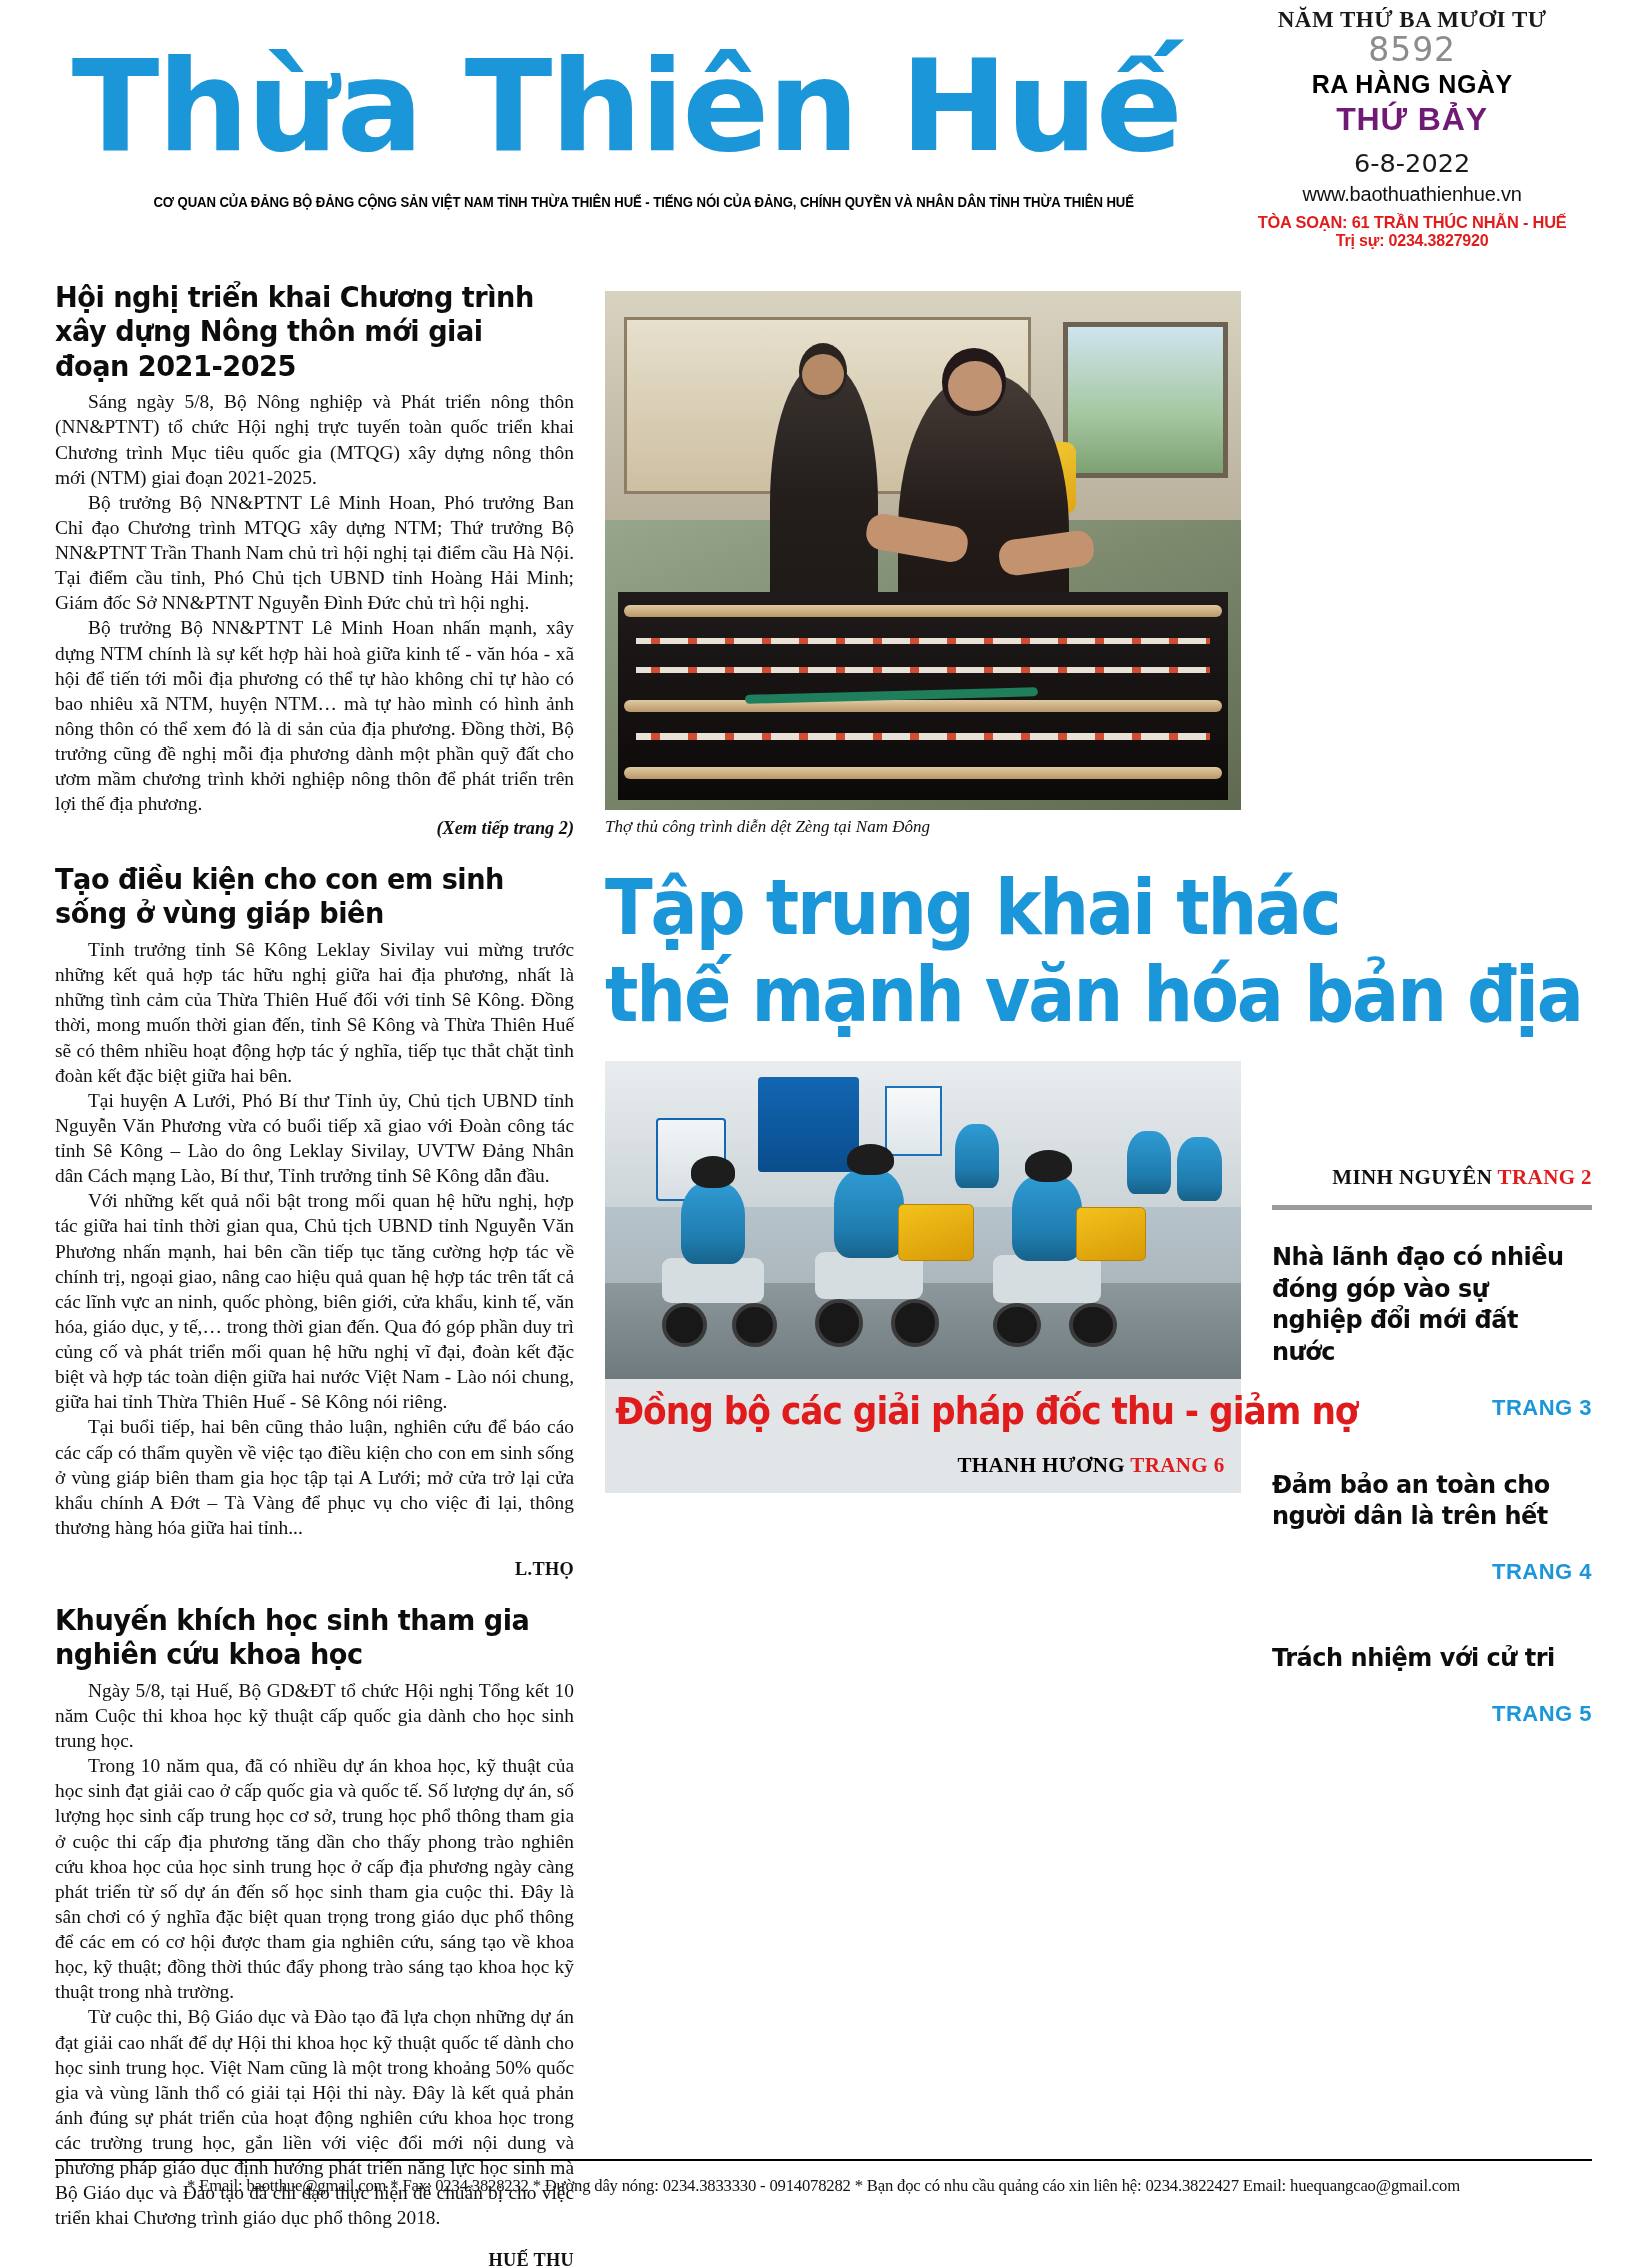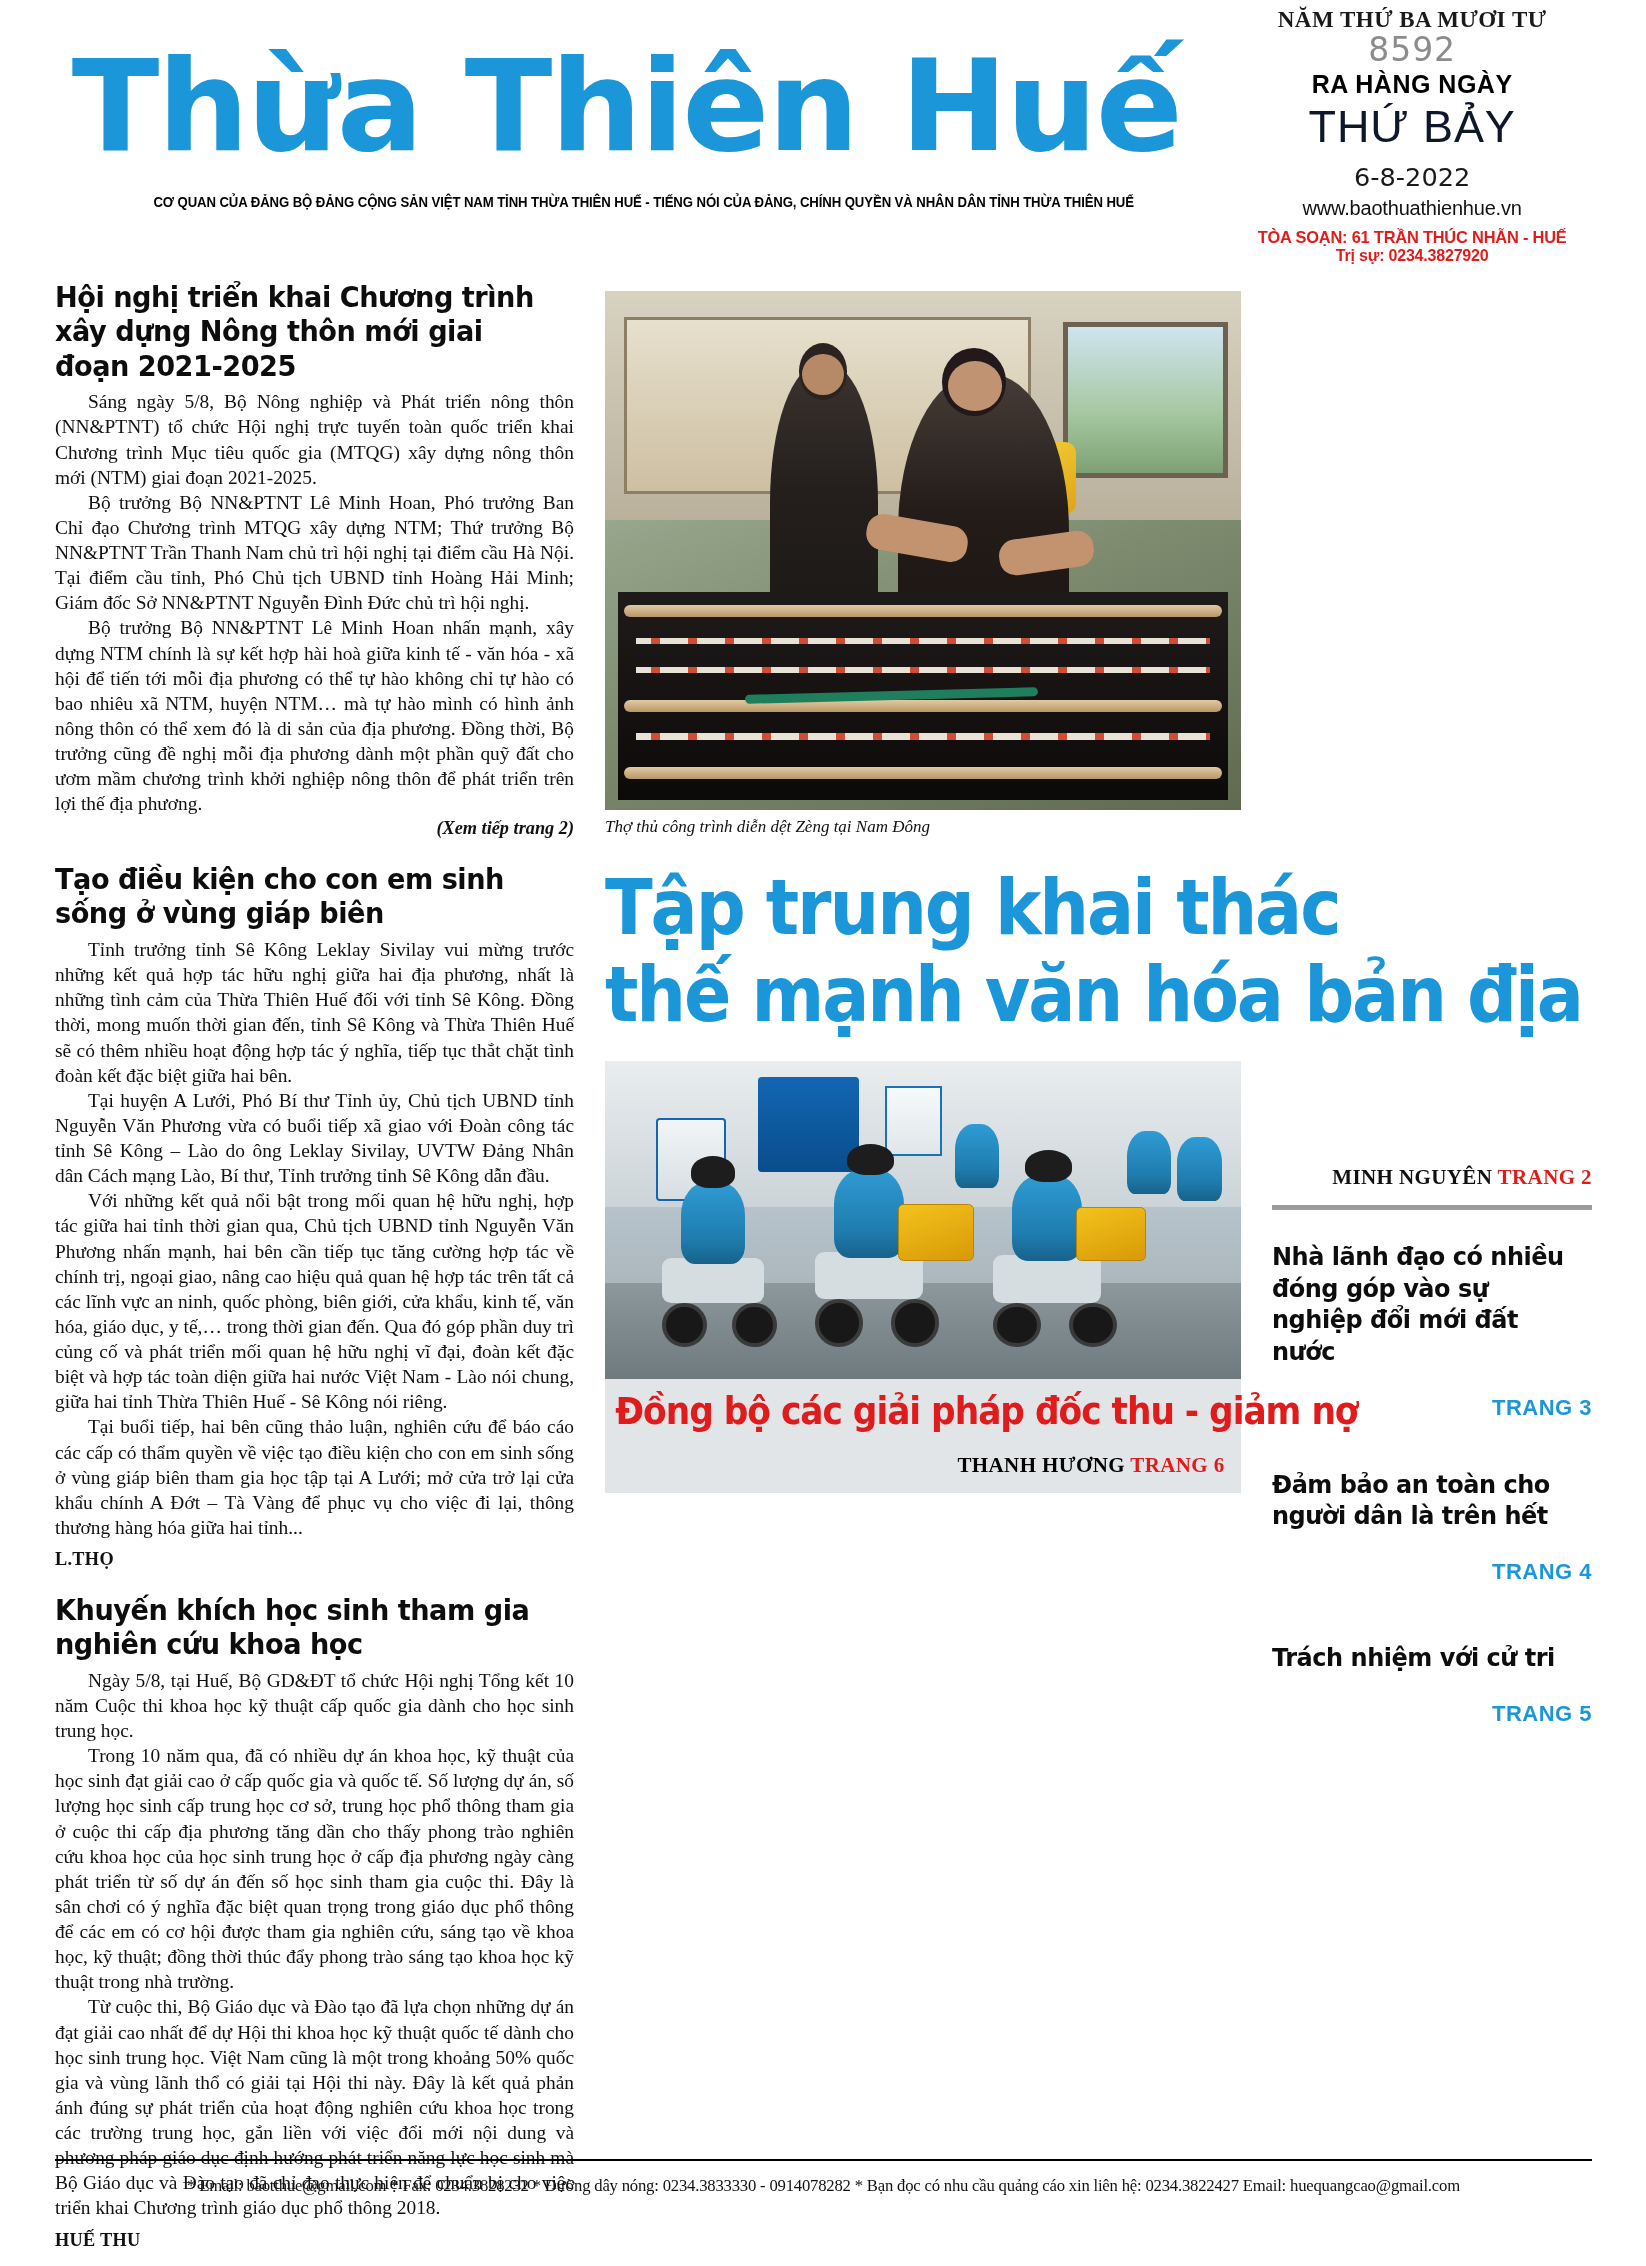--- a/index.html
+++ b/index.html
@@ -84,23 +84,23 @@
   .mr-daily {
     font-family: "Liberation Sans", sans-serif;
     font-weight: bold;
     font-size: 25px;
     color: #000;
     letter-spacing: 0.5px;
     margin-top: 1.8px;
   }
   .mr-weekday {
     font-family: "Liberation Sans", sans-serif;
-    font-weight: normal;
-    font-size: 45px;
-    color: #0f172a;
+    font-weight: bold;
+    font-size: 32px;
+    color: #701a75;
     letter-spacing: 0.9px;
     line-height: 1.1;
     margin-top: 3.7px;
   }
   .mr-date {
     font-family: "DejaVu Sans", sans-serif;
     font-size: 25.6px;
     color: #1a1a1a;
     letter-spacing: 0px;
     margin-top: 10px;
@@ -177,22 +177,22 @@
     font-weight: bold;
     font-size: 18.3px;
     text-align: right;
     margin-top: 1.8px;
     color: #111;
   }
   .art-byline {
     font-family: "Liberation Serif", serif;
     font-weight: bold;
     font-size: 18.3px;
-    text-align: left;
-    margin-top: 9px;
+    text-align: right;
+    margin-top: 19px;
     letter-spacing: 0.3px;
     color: #111;
   }
 
   
   .photo {
     width: 100%;
     position: relative;
     overflow: hidden;
     background: #b7cbd6;

